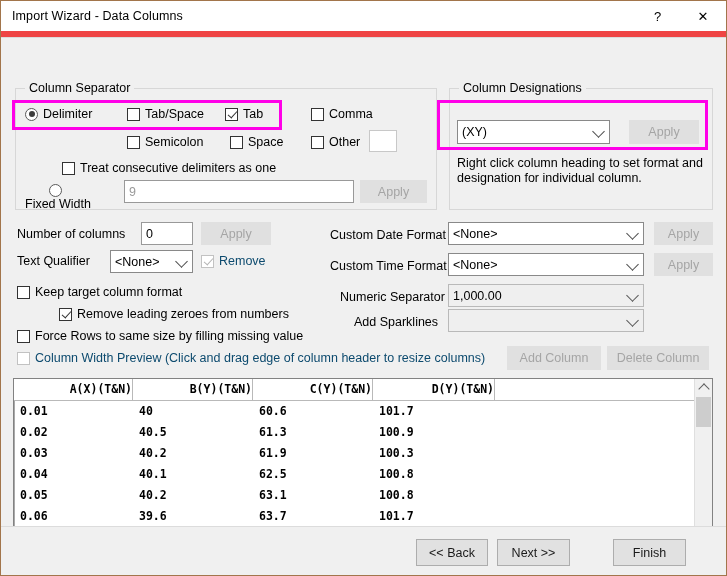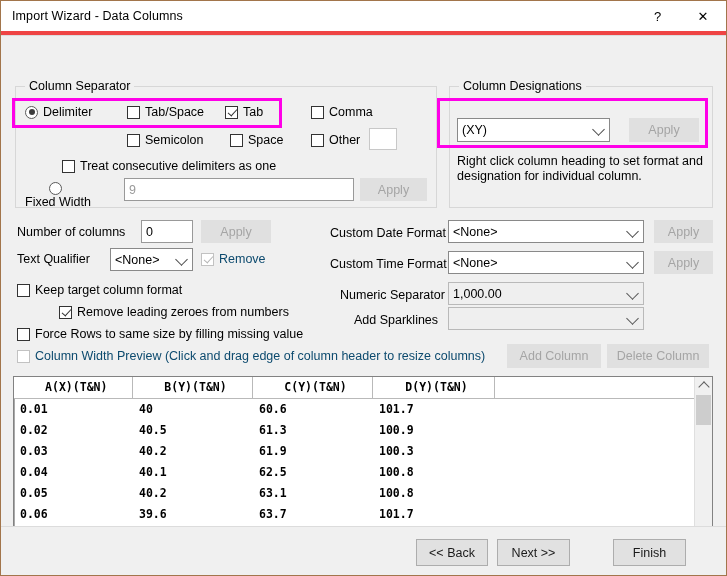--- a/index.html
+++ b/index.html
@@ -20,21 +20,21 @@
     border: 1px solid #a2754b;
     background: #f0f0f0;
     display: flex; flex-direction: column;
   }
   
   .titlebar {
     height: 30px; min-height: 30px;
     background: #ffffff;
     display: flex; align-items: center;
     position: relative;
-    border-bottom: 4px solid #ef4444;
+    border-bottom: 6px solid #ef4444;
   }
   .title-text {
     margin-left: 11px;
     font-size: 12.5px;
     color: #000;
     letter-spacing: 0.1px;
   }
   .title-btns { position: absolute; right: 0; top: 0; height: 30px; display: flex; }
   .title-btn {
     width: 45px; height: 30px;
@@ -175,21 +175,21 @@
   .grid-inner { position: absolute; left: 0; top: 0; right: 17px; bottom: 0; overflow: hidden; }
   .grid table {
     border-collapse: collapse;
     font-family: "DejaVu Sans Mono", "Liberation Mono", monospace;
     font-size: 11.5px;
     font-weight: bold;
     table-layout: fixed;
     width: 100%;
   }
   .grid th {
-    text-align: center;
+    text-align: right;
     font-weight: bold;
     padding: 3px 0 4px 6px;
     border-right: 1px solid #b9b9b9;
     border-bottom: 1px solid #b9b9b9;
     background: #fff;
     height: 19px;
     box-sizing: border-box;
     white-space: nowrap;
     overflow: hidden;
   }

